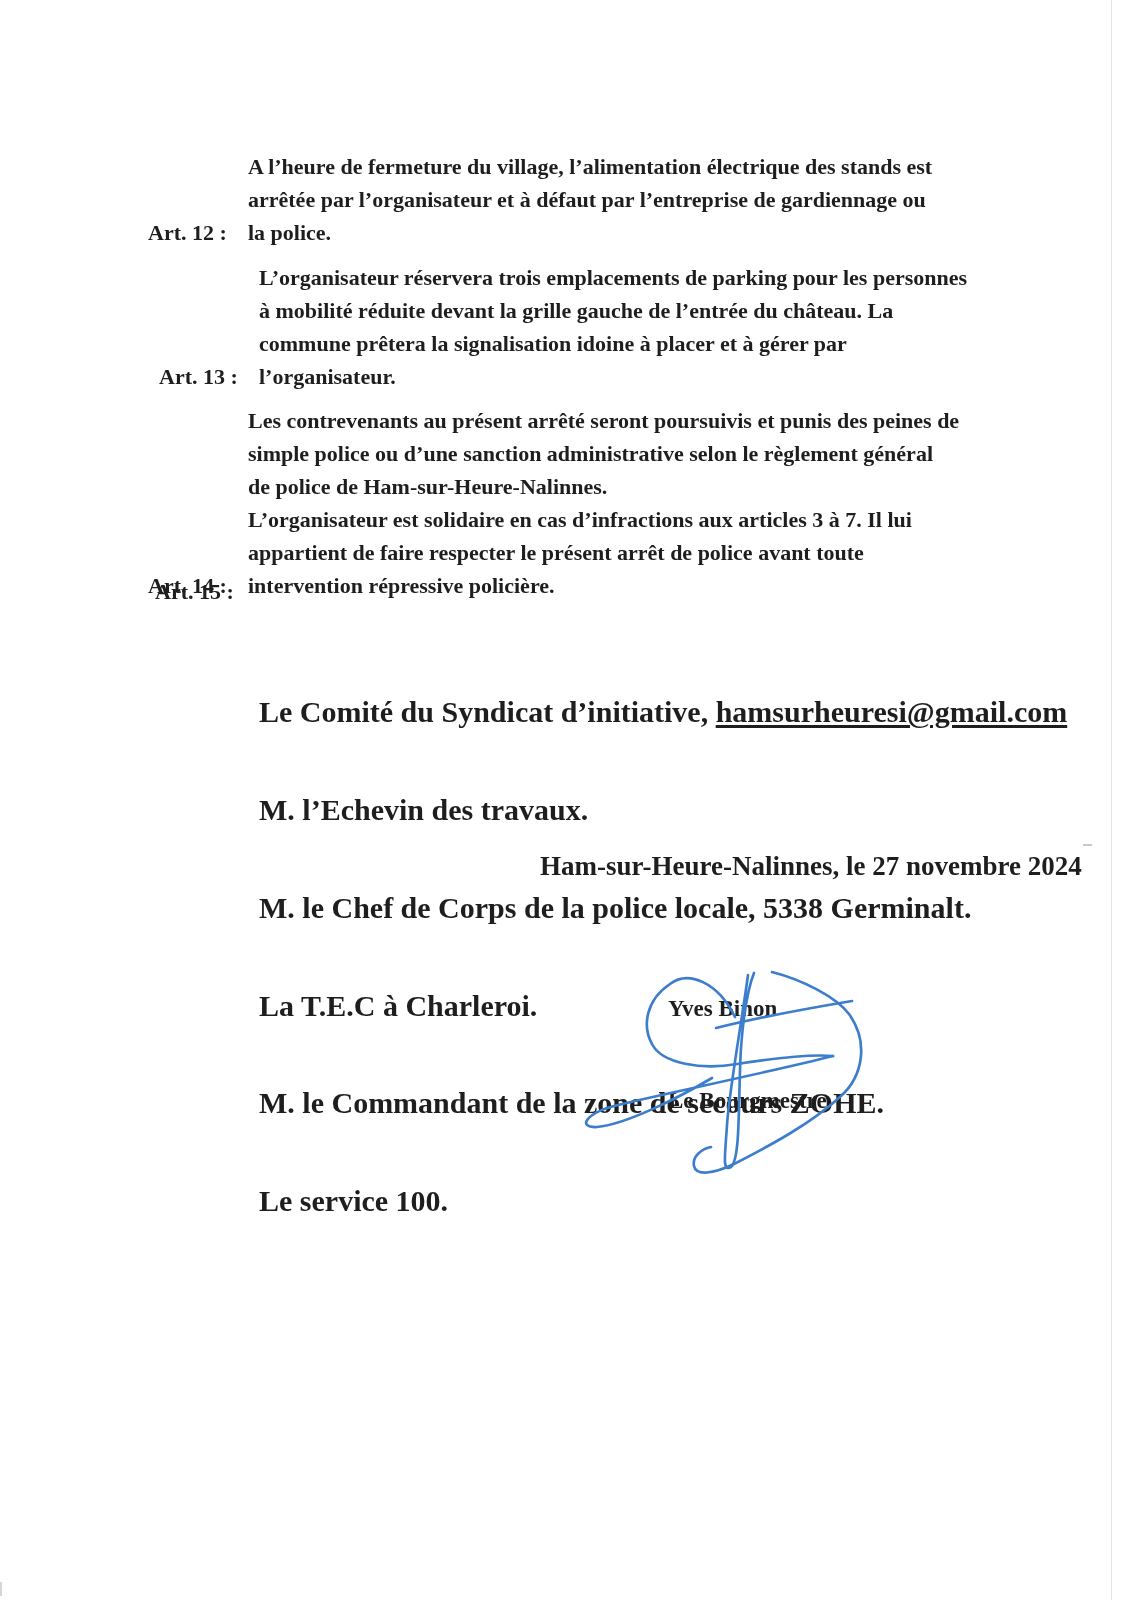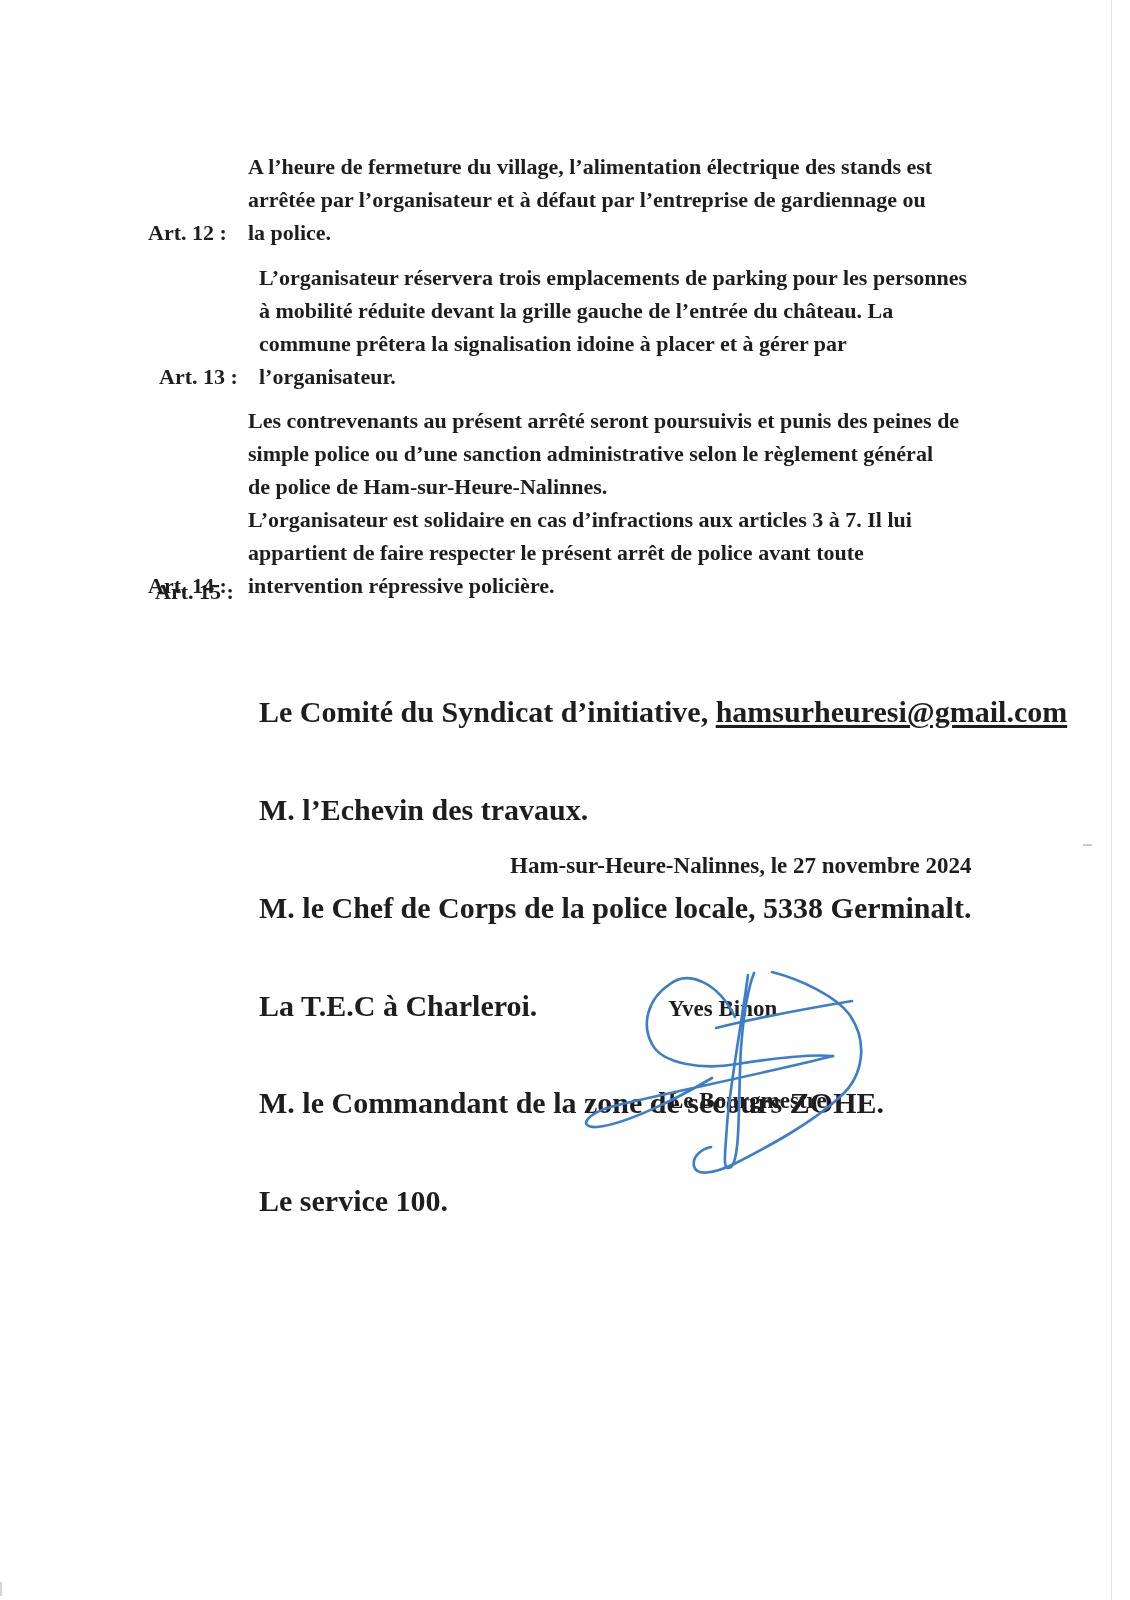--- a/index.html
+++ b/index.html
@@ -50,22 +50,22 @@
   .recipient-line{white-space:pre;}
   .email-link{
     color:var(--ink);
     text-decoration:underline;
     text-underline-offset:3px;
     cursor:pointer;
   }
   .dateline{
     position:absolute;
     top:851px;
-    left:510px;
-    font-size:23px;
+    left:540px;
+    font-size:27px;
     line-height:30px;
     white-space:pre;
   }
   .signatory{
     position:absolute;
     top:933px;
     left:668px;
     font-size:23px;
     line-height:30.5px;
     white-space:pre;

